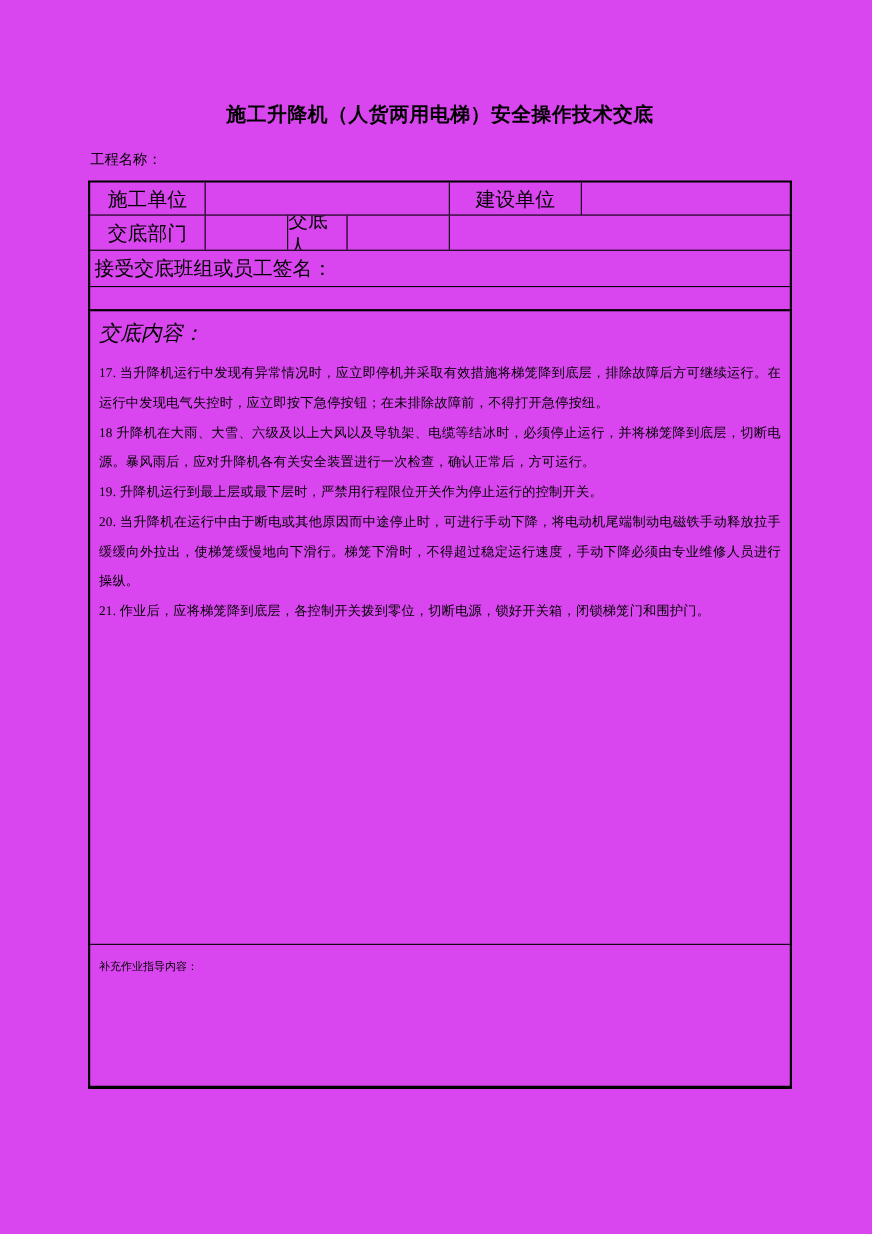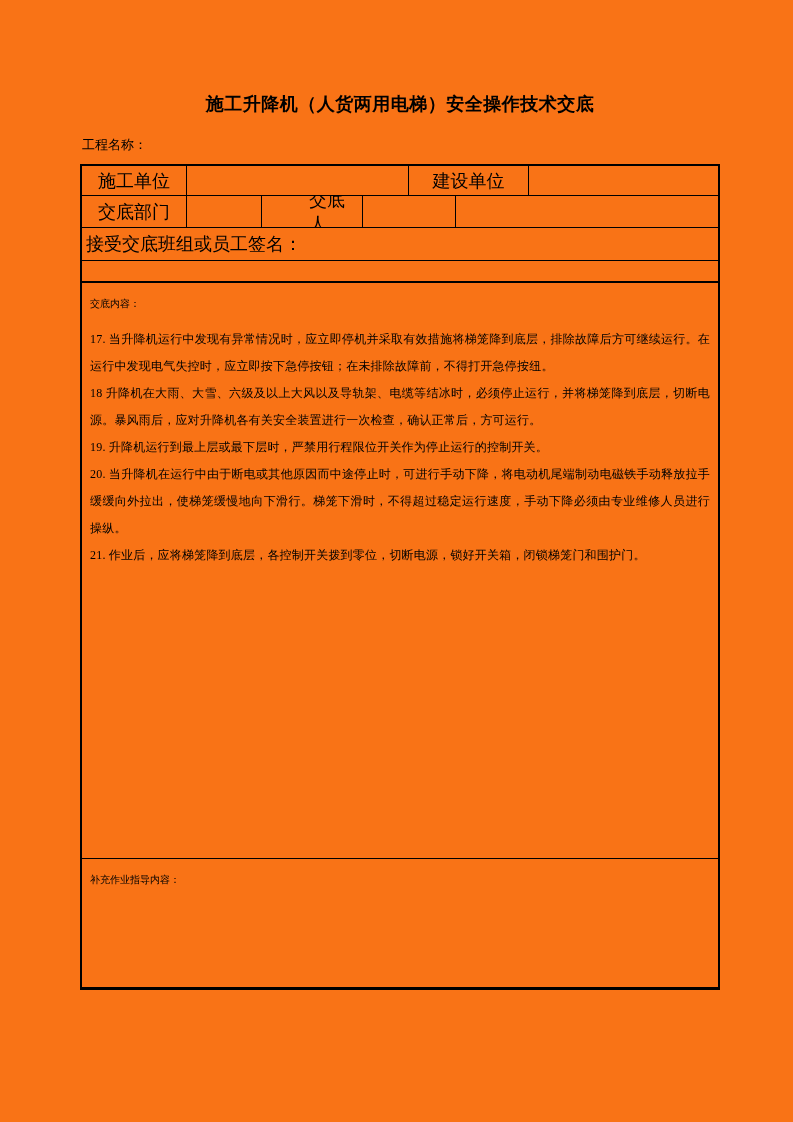--- a/index.html
+++ b/index.html
@@ -2,21 +2,21 @@
 <html><head>
 <meta charset="utf-8">
 <style>
   * { margin: 0; padding: 0; box-sizing: border-box; }
   html, body { background: #888; }
   .page {
     position: relative;
     width: 793px;
     height: 1122px;
     margin: 0 auto;
-    background: #f97316;
+    background: #d946ef;
     color: #000;
     font-family: "Liberation Serif", "DejaVu Serif", serif;
     overflow: hidden;
   }
   .doc {
     position: absolute;
     left: 80px;
     top: 0;
     width: 640px;
   }
@@ -59,38 +59,39 @@
   .r5 { height: 22px; }
   .r6 { height: 576px; }
   .r7 { height: 128px; }
   
   .w-label  { width: 105px; flex: none; }
   .w-value  { width: 222px; flex: none; }
   .w-label2 { width: 120px; flex: none; }
   .w-value2 { width: 193px; flex: none; margin-top: 32px; }
   
   .w-deptv  { width: 75px;  flex: none; }
-  .w-person { width: 54px;  flex: none; margin-left: 47px; }
+  .w-person { width: 54px;  flex: none; }
   .w-personv{ width: 93px;  flex: none; }
   .full { width: 100%; flex: none; }
   .device-name {
     font-family: "Liberation Sans", "DejaVu Sans", sans-serif;
     font-weight: bold;
     font-size: 14px;
   }
   .period-value { letter-spacing: 1px; font-size: 13px; }
   .block-cell {
     display: block;
     padding: 9px 8px 8px 8px;
     font-size: 13.5px;
   }
   .content-label {
-    font-size: 10px;
+    font-size: 19px;
     line-height: 24px;
     margin-bottom: 10px;
+    font-style: italic;
   }
   .content-item {
     font-size: 12px;
     letter-spacing: 0.2px;
     line-height: 27px;
     text-align: justify;
     margin: 0;
   }
   .supplement-label { font-size: 10px; line-height: 24px; }
 </style>

